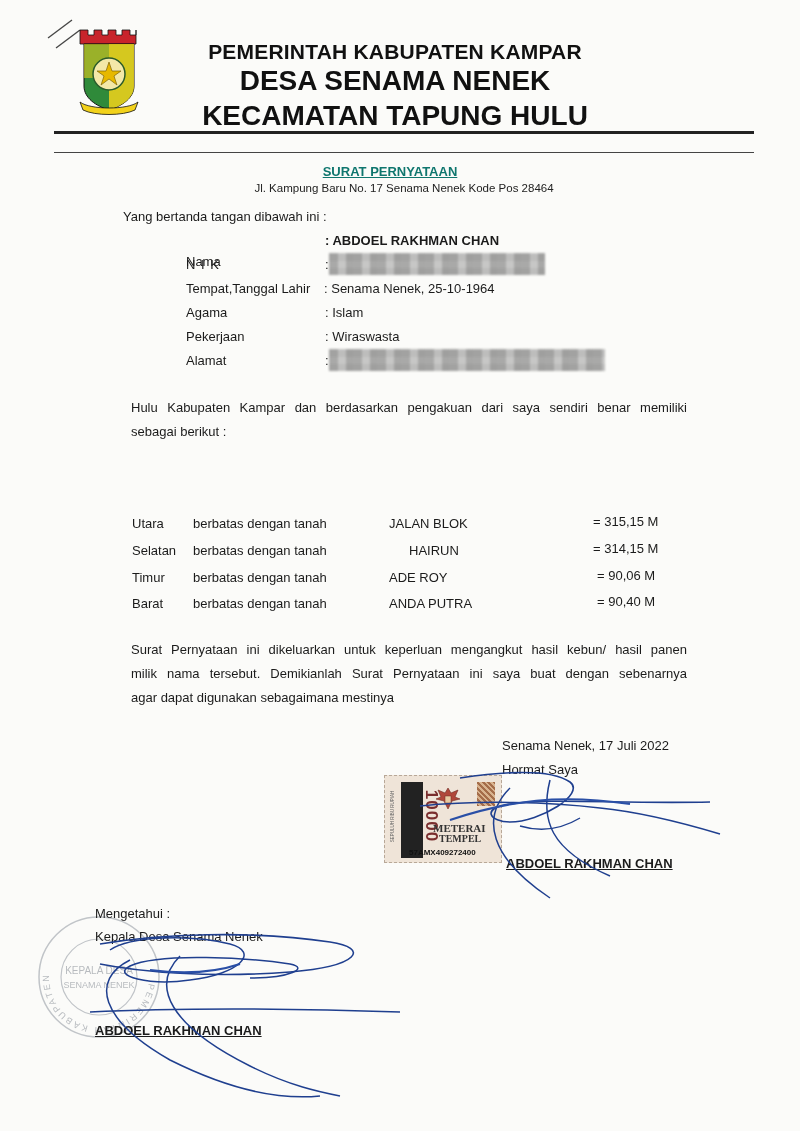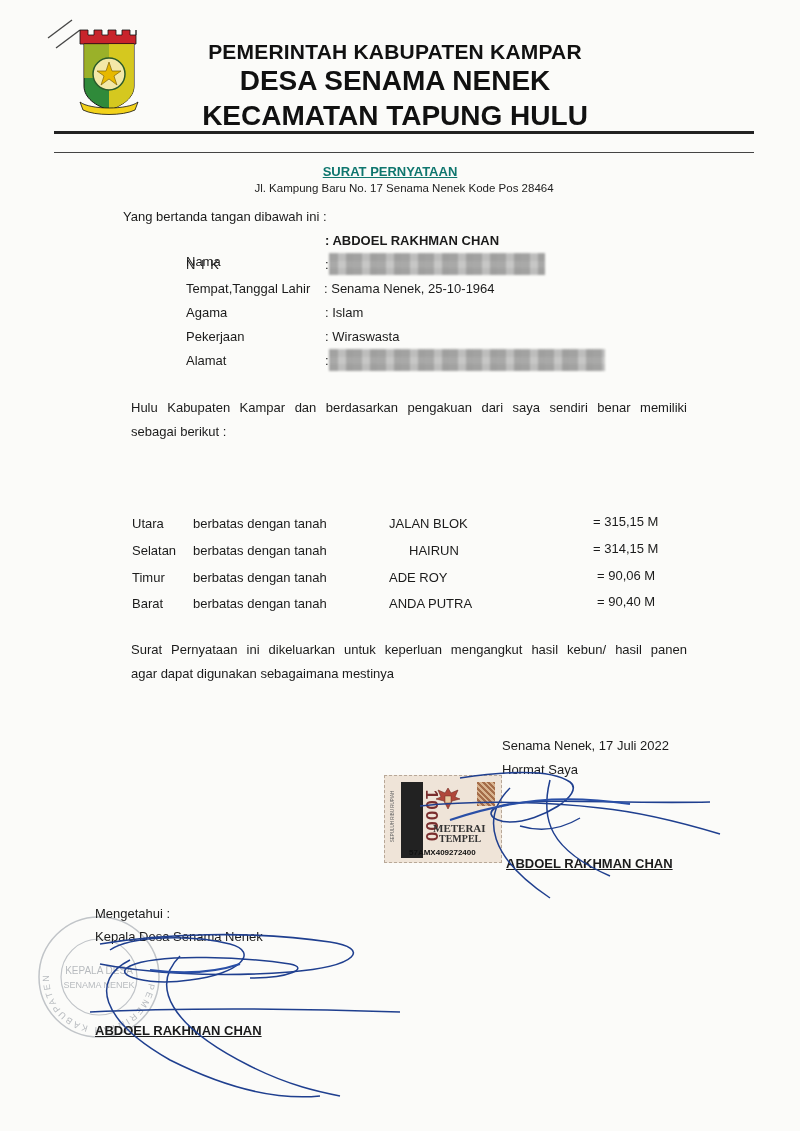--- a/index.html
+++ b/index.html
@@ -125,20 +125,21 @@
   <div>
     <div class="ps t13" style="left:132px;top:596px;">Barat</div>
     <div class="ps t13" style="left:193px;top:596px;">berbatas dengan tanah</div>
     <div class="ps t13" style="left:389px;top:596px;">ANDA PUTRA</div>
     <div class="ps t13" style="left:597px;top:594px;">= 90,40 M</div>
   </div>
 </div>
 
 <div class="para" style="top:638px;">
   <span class="ln">Surat Pernyataan ini dikeluarkan untuk keperluan mengangkut hasil kebun/ hasil panen</span>
+  <span class="ln">milik nama tersebut. Demikianlah Surat Pernyataan ini saya buat dengan sebenarnya</span>
   <span class="ln last">agar dapat digunakan sebagaimana mestinya</span>
 </div>
 
 <div class="ps t13" style="left:502px;top:738px;">Senama Nenek, 17 Juli 2022</div>
 <div class="ps t13" style="left:502px;top:762px;">Hormat Saya</div>
 
 <div class="abs" style="left:384px;top:775px;width:116px;height:86px;background:#efe4d8;border:1px dashed #b8a898;">
   <div class="abs" style="left:16px;top:6px;width:22px;height:76px;background:#222;"></div>
   <div class="abs" style="left:8px;top:30px;width:76px;transform:rotate(90deg);transform-origin:center;font-size:17px;font-weight:bold;color:#7a2e2e;letter-spacing:1px;white-space:nowrap;text-align:center;">10000</div>
   <div class="abs" style="left:-28px;top:38px;width:70px;transform:rotate(-90deg);font-size:4.5px;color:#666;white-space:nowrap;text-align:center;">SEPULUH RIBU RUPIAH</div>

